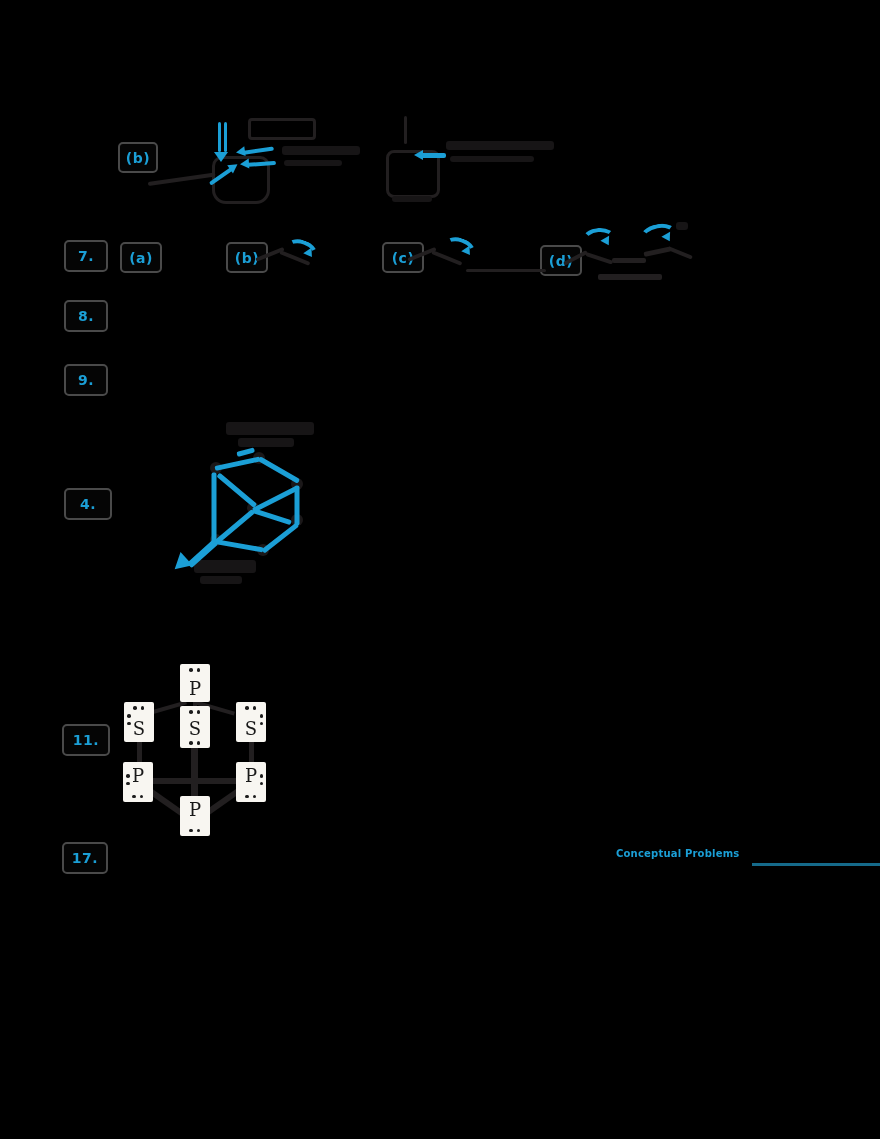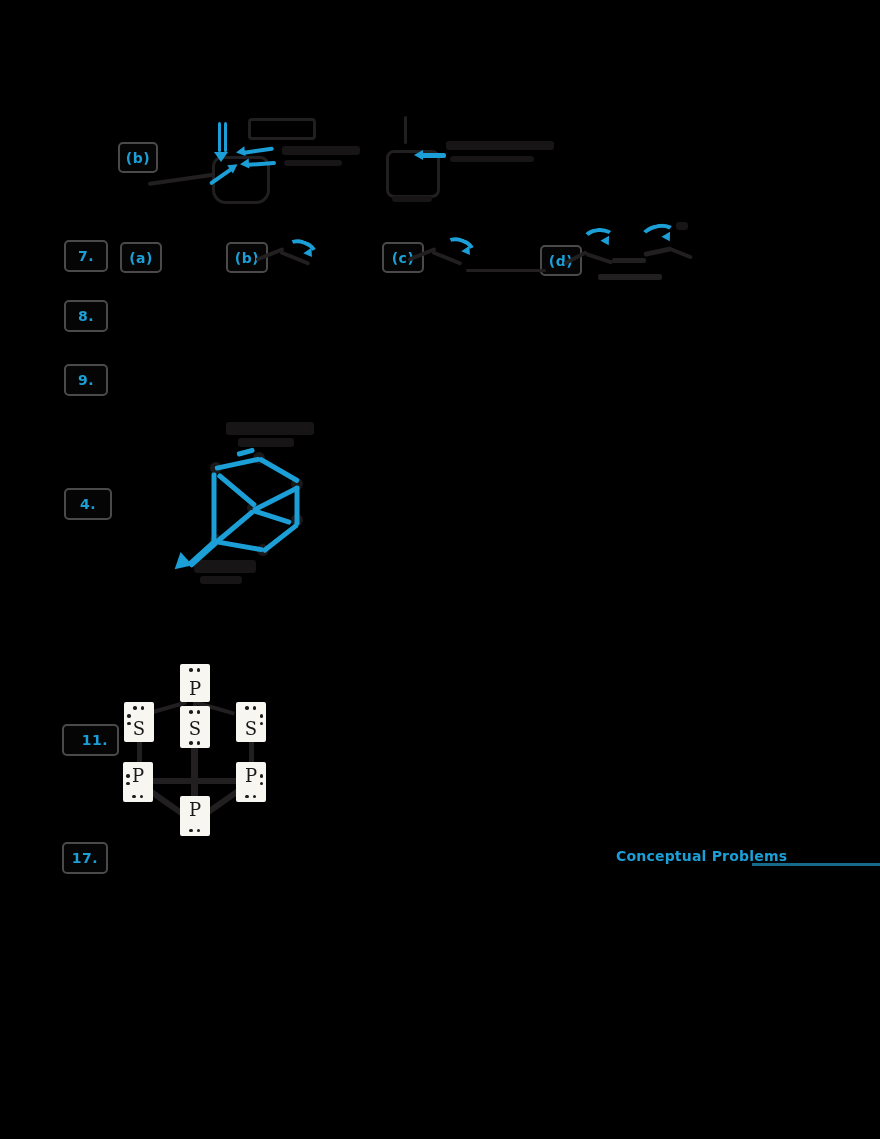--- a/index.html
+++ b/index.html
@@ -42,21 +42,21 @@
     display:flex;align-items:flex-end;justify-content:center;
     font-family:"DejaVu Serif",serif;font-size:18px;color:#191919;padding-bottom:3px;box-sizing:border-box;
   }
   .atom.topdots{align-items:flex-end;}
   .atom.botdots{align-items:flex-start;padding-top:3px;padding-bottom:0;}
   .dots{position:absolute;display:flex;gap:4px;}
   .dots i{width:3.5px;height:3.5px;border-radius:50%;background:#1c1c1c;display:block;}
   .dots.vert{flex-direction:column;}
   
   .link{
-    position:absolute;color:var(--accent);font-weight:bold;font-size:14px;
+    position:absolute;color:var(--accent);font-weight:bold;font-size:10px;
     text-decoration:none;letter-spacing:0.2px;
   }
   .rule{position:absolute;background:var(--rule);}
 </style>
 </head>
 <body>
 
 <div class="numbox" style="left:118px;top:142px;width:36px;height:27px;">
   <span>(b)</span>
 </div>
@@ -172,21 +172,21 @@
   <div class="seg" style="left:216px;top:540px;width:49px;transform:rotate(-40deg);"></div>
   <div class="seg" style="left:253px;top:508px;width:40px;transform:rotate(18deg);"></div>
   <div class="seg" style="left:215px;top:539px;width:49px;transform:rotate(10deg);"></div>
   <div class="seg" style="left:263px;top:549px;width:44px;transform:rotate(-38deg);"></div>
   <div class="seg" style="left:237px;top:452px;width:18px;transform:rotate(-15deg);"></div>
 
   <div class="cshaft" style="left:216px;top:538px;width:36px;height:7px;transform:rotate(138deg);"></div>
   <div class="tri" style="left:170px;top:556px;border-top-width:9px;border-bottom-width:9px;border-right:16px solid var(--accent);transform:rotate(-42deg);"></div>
 </div>
 
-<div class="numbox" style="left:62px;top:724px;width:44px;height:28px;padding-left:9px;">
+<div class="numbox" style="left:62px;top:724px;width:44px;height:28px;">
   <span>11.</span>
 </div>
 
 <div class="abs" style="left:0;top:0;width:880px;height:1139px;pointer-events:none;">
 
   <div class="bond" style="left:146px;top:712px;width:42px;height:4px;transform:rotate(-16deg);"></div>
   <div class="bond" style="left:194px;top:700px;width:42px;height:4px;transform:rotate(16deg);"></div>
   <div class="bond" style="left:193px;top:698px;width:4px;height:14px;"></div>
   <div class="bond" style="left:191px;top:744px;width:7px;height:58px;"></div>
   <div class="bond" style="left:137px;top:740px;width:5px;height:26px;"></div>

